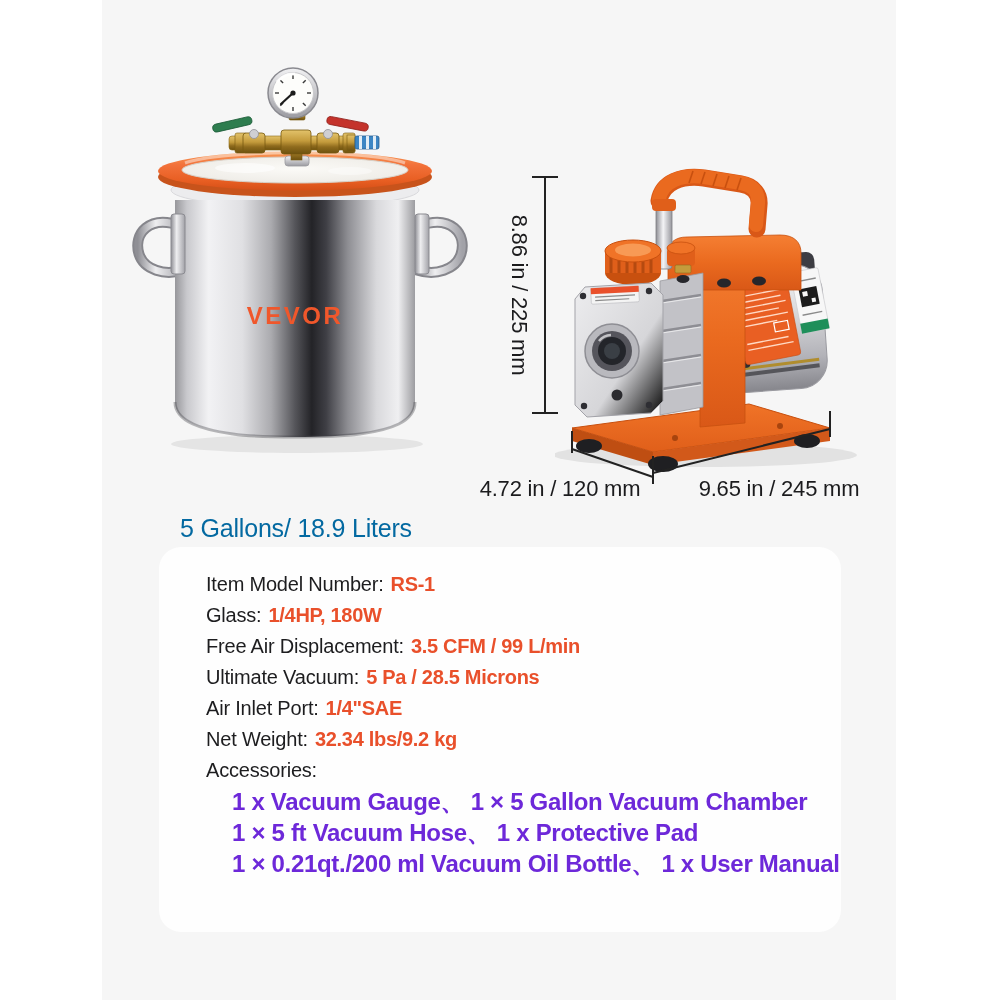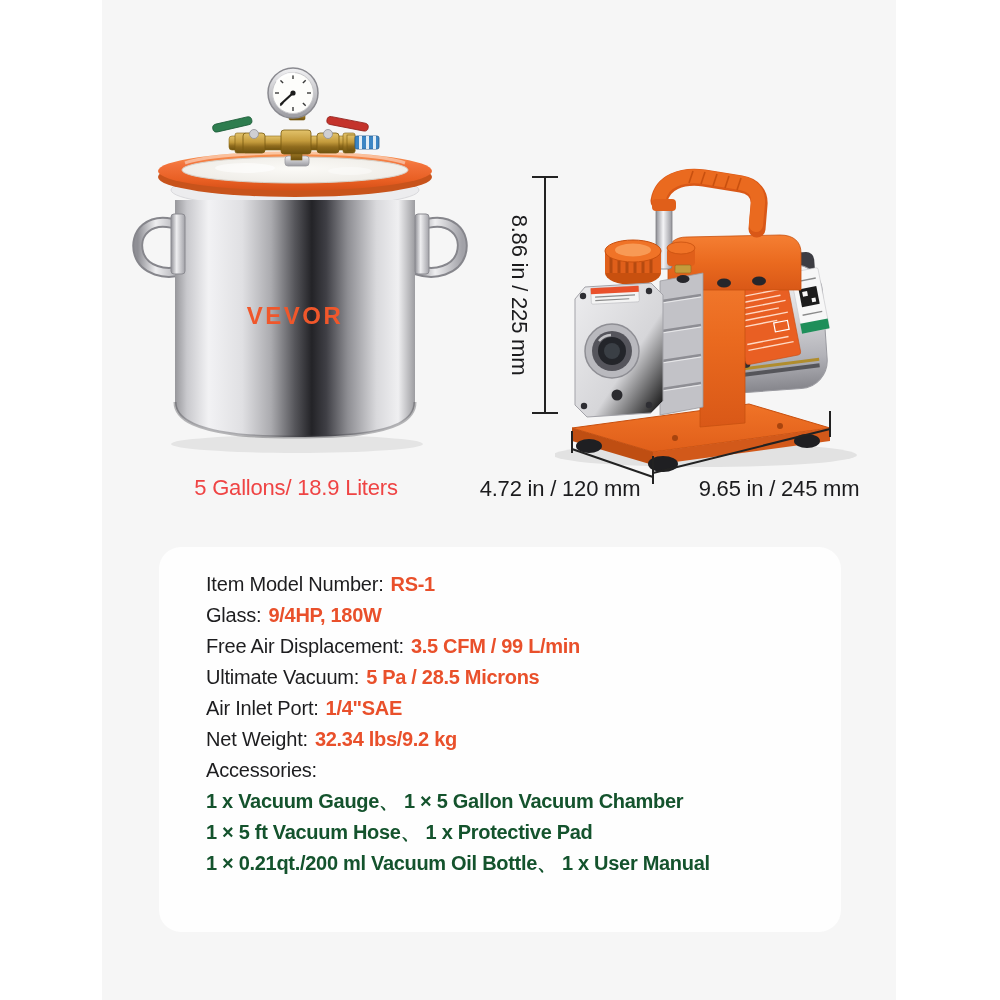--- a/index.html
+++ b/index.html
@@ -8,33 +8,33 @@
     font-family:"Liberation Sans", sans-serif;color:#1d1d1f;overflow:hidden;
   }
   .stage{position:absolute;left:102px;top:0;width:794px;height:1000px;background:#f6f6f6;}
   .abs{position:absolute;}
   .dim-label{
     position:absolute;font-size:22px;font-weight:normal;color:#1b1b1d;
     letter-spacing:-0.2px;white-space:nowrap;transform:translate(-50%,-50%);
   }
   .dim-label.vertical{transform:translate(-50%,-50%) rotate(90deg);}
   .capacity-label{
-    position:absolute;font-size:22px;color:#ef4444;letter-spacing:-0.2px;
-    white-space:nowrap;transform:translate(-50%,-50%);
+    position:absolute;font-size:25px;color:#0369a1;letter-spacing:-0.2px;
+    white-space:nowrap;transform:translate(-50%,-50%);margin-top:40px;
   }
   .spec-panel{
     position:absolute;left:159px;top:547px;width:682px;height:385px;
     background:#fefefe;border-radius:22px;
   }
   .spec-content{padding:22px 30px 0 47px;}
   .spec-row{line-height:31px;font-size:20px;letter-spacing:-0.2px;white-space:nowrap;}
   .spec-row .lbl{color:#1d1d1f;font-weight:normal;}
   .spec-row .val{color:#e9502b;font-weight:bold;margin-left:7px;letter-spacing:-0.3px;}
-  .acc-row{line-height:31px;font-size:20px;color:#14532d;font-weight:bold;
-    letter-spacing:-0.3px;white-space:nowrap;}
+  .acc-row{line-height:31px;font-size:24px;color:#6d28d9;font-weight:bold;
+    letter-spacing:-0.3px;white-space:nowrap;margin-left:26px;}
   svg{display:block;}
 </style>
 </head>
 <body>
 
 <div class="stage"></div>
 
 <svg class="abs" style="left:125px;top:50px;" width="350" height="420" viewBox="0 0 350 420">
   <defs>
     <linearGradient id="potBody" x1="0" y1="0" x2="1" y2="0">
@@ -341,21 +341,21 @@
 <div class="dim-label" style="left:560px;top:489px;text-align:center;">4.72 in / 120 mm</div>
 <div class="dim-label" style="left:779px;top:489px;">9.65 in / 245 mm</div>
 <div class="capacity-label" style="left:296px;top:488px;">5 Gallons/ 18.9 Liters</div>
 
 <div class="spec-panel">
   <div class="spec-content">
     <div class="spec-row">
       <span class="lbl">Item Model Number:</span><span class="val">RS-1</span>
     </div>
     <div class="spec-row">
-      <span class="lbl">Glass:</span><span class="val">9/4HP, 180W</span>
+      <span class="lbl">Glass:</span><span class="val">1/4HP, 180W</span>
     </div>
     <div class="spec-row">
       <span class="lbl">Free Air Displacement:</span><span class="val">3.5 CFM / 99 L/min</span>
     </div>
     <div class="spec-row">
       <span class="lbl">Ultimate Vacuum:</span><span class="val">5 Pa / 28.5 Microns</span>
     </div>
     <div class="spec-row">
       <span class="lbl">Air Inlet Port:</span><span class="val">1/4"SAE</span>
     </div>

